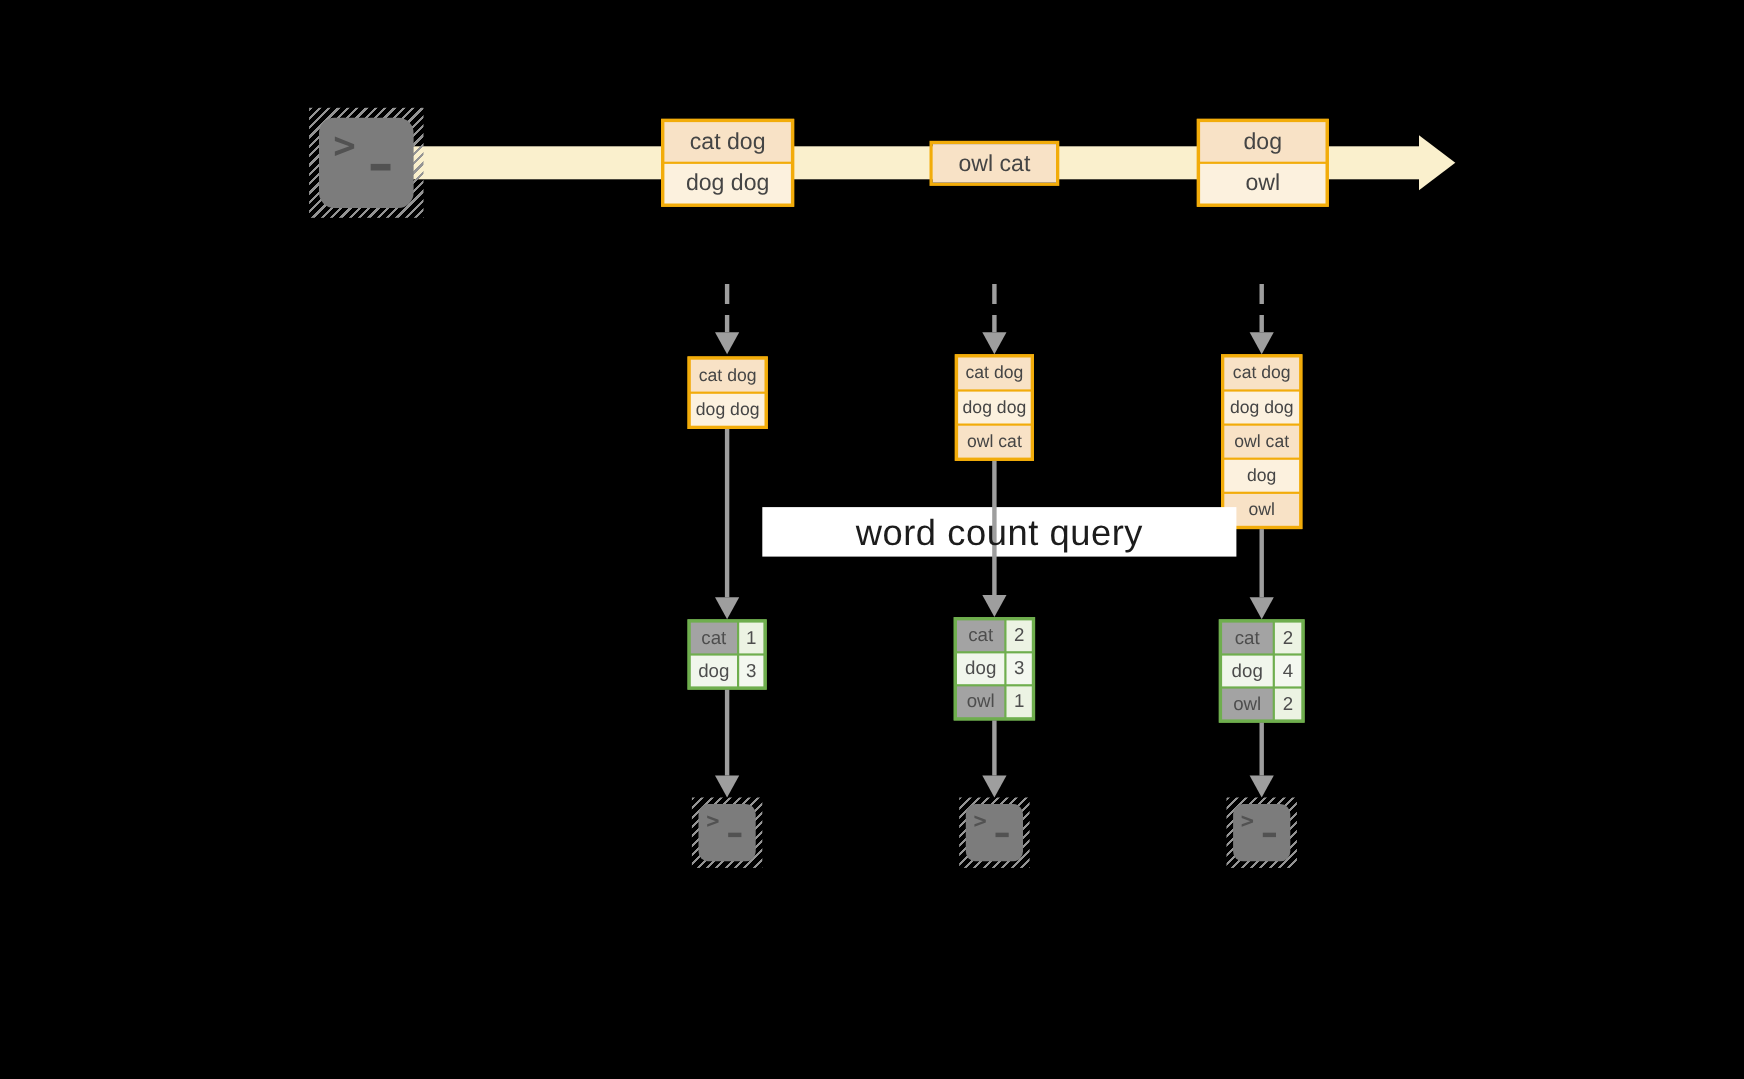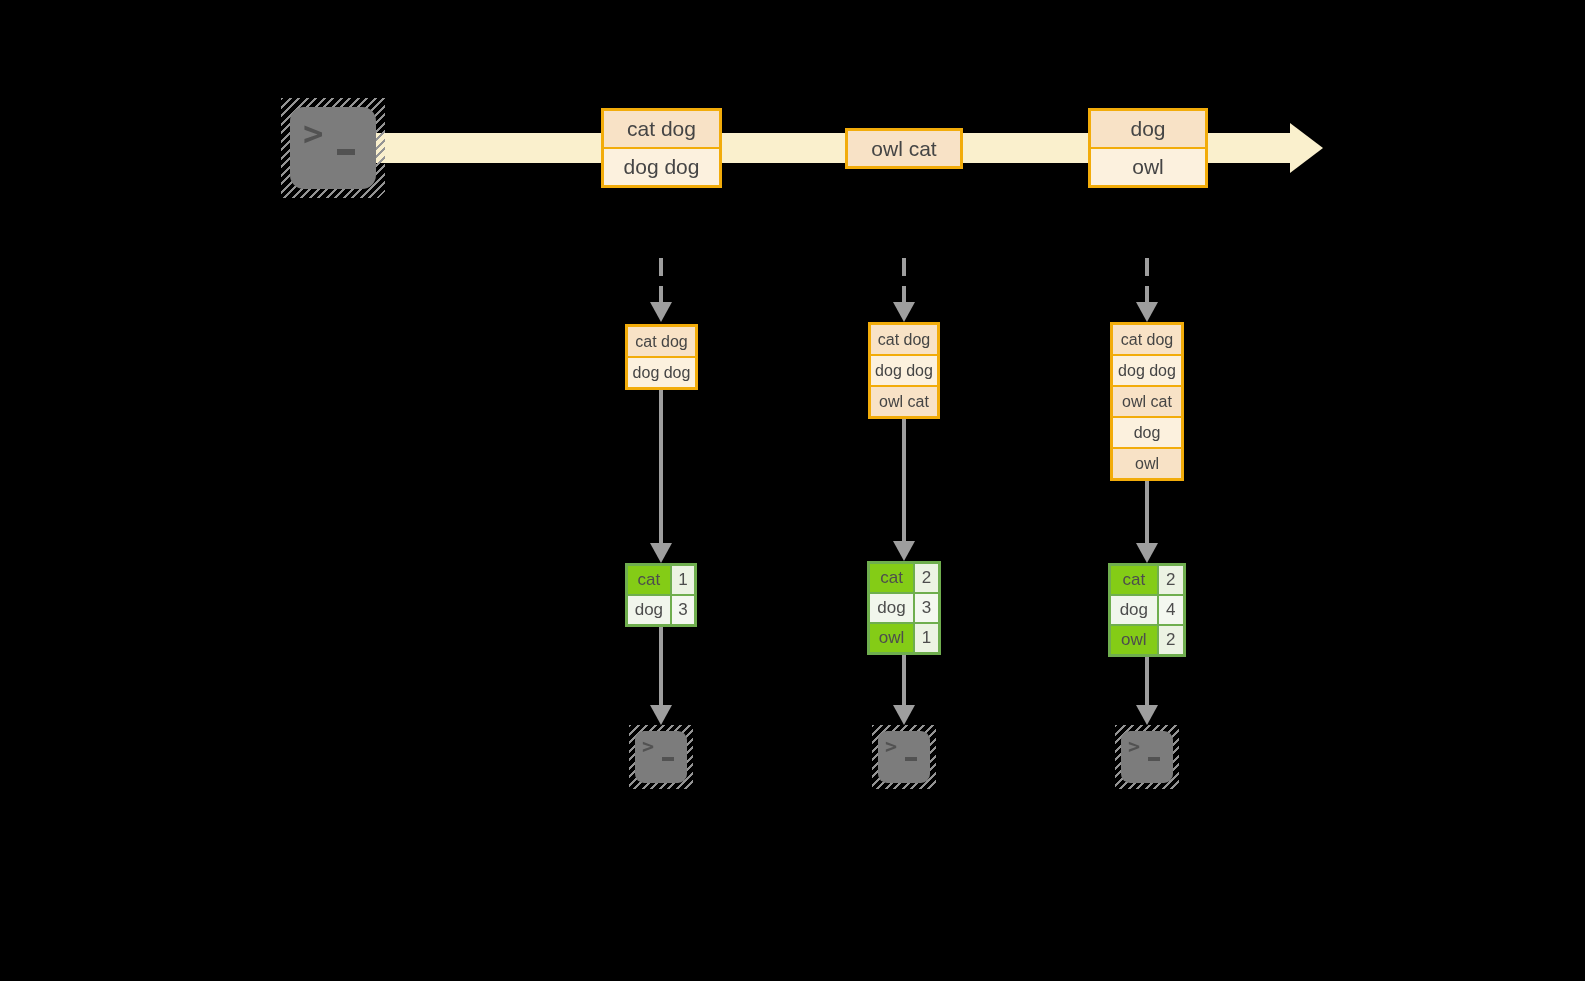--- a/index.html
+++ b/index.html
@@ -130,21 +130,21 @@
     grid-template-columns: 1.88fr 1fr;
     gap: 2px;
   }
   .gcell {
     height: 28px;
     display: flex;
     align-items: center;
     justify-content: center;
     font-size: 17px;
     color: #4D4D4D;
-    background: #84cc16;                       
+    background: #a3a3a3;                       
   }
   .gcell:nth-child(4n+2) { background: #ECF3E3; } 
   .gcell:nth-child(4n+3) { background: #F1F6EC; } 
   .gcell:nth-child(4n)   { background: #F4F8F0; } 
 </style>
 </head>
 <body>
 
 <div class="canvas">
 
@@ -187,20 +187,23 @@
     <div class="orow">owl cat</div>
   </div>
   <div class="obox stack" style="left:1110px; top:322px; width:74px;">
     <div class="orow">cat dog</div>
     <div class="orow">dog dog</div>
     <div class="orow">owl cat</div>
     <div class="orow">dog</div>
     <div class="orow">owl</div>
   </div>
 
+  <div class="qlabel">
+    <span class="qlabel-text">word count query</span>
+  </div>
 
   <div class="vline" style="left:659px; top:390px; height:153px;"></div>
   <div class="ahead" style="left:650px; top:543px;"></div>
   <div class="vline" style="left:902px; top:419px; height:122px;"></div>
   <div class="ahead" style="left:893px; top:541px;"></div>
   <div class="vline" style="left:1145px; top:481px; height:62px;"></div>
   <div class="ahead" style="left:1136px; top:543px;"></div>
 
   <div class="gtable" style="left:625px; top:563px; width:72px;">
     <div class="gcell">cat</div>

